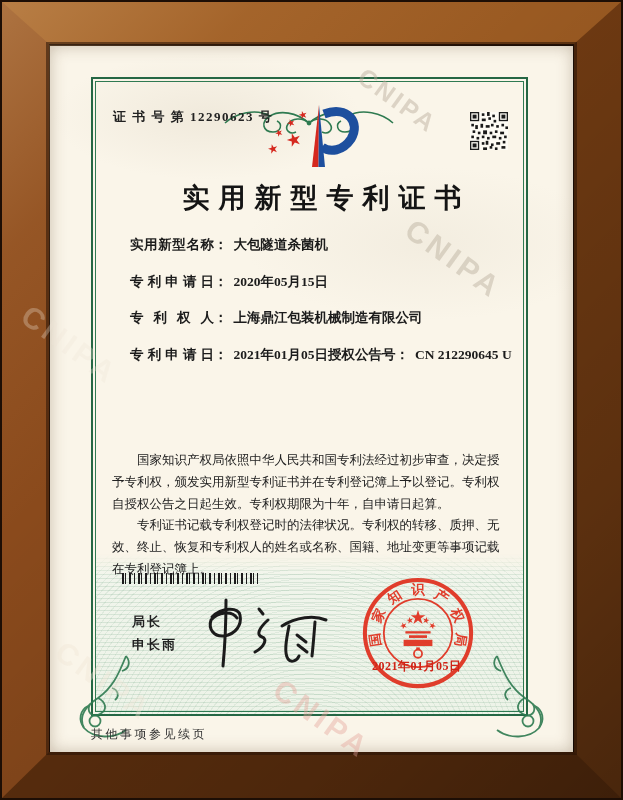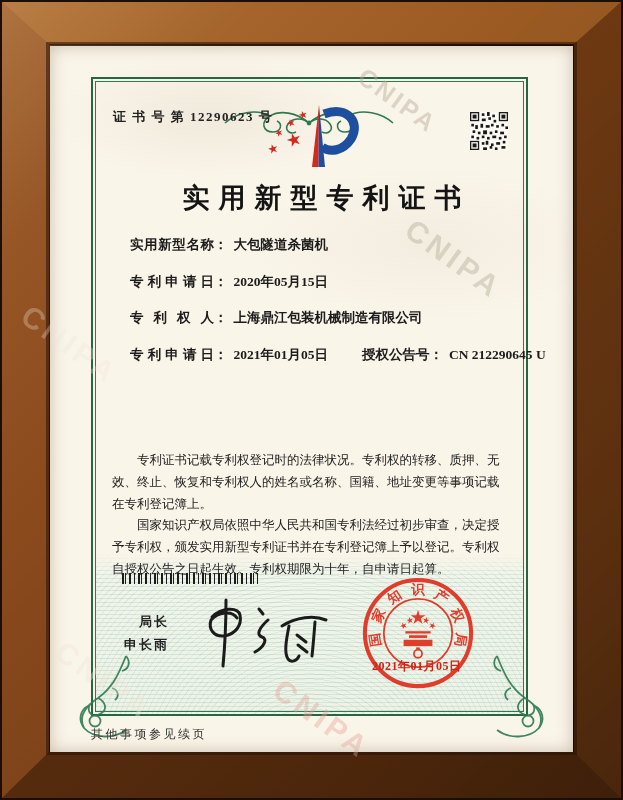--- a/index.html
+++ b/index.html
@@ -39,32 +39,32 @@
   .qr{position:absolute;left:420px;top:66px;width:38px;height:38px;}
   .logo{position:absolute;left:208px;top:56px;width:106px;height:74px;}
   .title{position:absolute;left:58px;top:134px;width:437px;text-align:center;
         font-size:27px;font-weight:700;letter-spacing:9px;color:#141414;}
   
   .fields{position:absolute;left:80px;top:190px;width:408px;font-size:13.5px;
         font-weight:600;color:#1c1c1c;}
   .frow{margin-bottom:18.5px;white-space:nowrap;}
   .flabel{display:inline-block;width:84px;text-align:justify;text-align-last:justify;}
   .fcolon{margin-right:6px;}
-  .fextra{margin-left:34px;}
+  .fextra{}
   
   .paras{position:absolute;left:62px;top:404px;width:398px;font-size:12.5px;
         line-height:1.74;color:#222;font-weight:500;}
   .paras p{margin:0;text-indent:2em;}
   
   .barcode{position:absolute;left:72px;top:527px;width:136px;height:11px;
         background:repeating-linear-gradient(90deg,#1c1c1c 0 2px,transparent 2px 3px,
           #1c1c1c 3px 4px,transparent 4px 7px,#1c1c1c 7px 9px,transparent 9px 12px,
           #1c1c1c 12px 13px,transparent 13px 16px);}
-  .director{position:absolute;left:74px;top:565px;font-size:13px;font-weight:600;
-        color:#222;letter-spacing:2px;line-height:1.75;text-align:right;}
+  .director{position:absolute;left:82px;top:565px;font-size:13px;font-weight:600;
+        color:#222;letter-spacing:2px;line-height:1.75;}
   .signature{position:absolute;left:148px;top:547px;width:140px;height:78px;}
   .seal{position:absolute;left:305px;top:524px;width:126px;height:126px;opacity:.93;}
   .seal-date{position:absolute;left:322px;top:612px;width:110px;font-size:12px;
         font-weight:700;color:#cf2417;letter-spacing:.5px;}
   .page-info{position:absolute;left:41px;top:648px;width:437px;text-align:center;
         font-size:11px;color:#333;letter-spacing:1px;}
   .footer-note{position:absolute;left:41px;top:680px;width:437px;text-align:left;
         font-size:12px;color:#333;letter-spacing:2.5px;font-weight:500;}
   
   .orn{position:absolute;pointer-events:none;}
@@ -210,22 +210,22 @@
       </div>
       <div class="frow">
         <span class="flabel">专利权人</span><span class="fcolon">：</span><span>上海鼎江包装机械制造有限公司</span>
       </div>
       <div class="frow">
         <span class="flabel">专利申请日</span><span class="fcolon">：</span><span>2021年01月05日</span><span class="fextra"><span>授权公告号</span><span class="fcolon">：</span><span>CN 212290645 U</span></span>
       </div>
     </div>
 
     <div class="paras">
+      <p>国家知识产权局依照中华人民共和国专利法经过初步审查，决定授予专利权，颁发实用新型专利证书并在专利登记簿上予以登记。专利权自授权公告之日起生效。专利权期限为十年，自申请日起算。</p>
       <p>专利证书记载专利权登记时的法律状况。专利权的转移、质押、无效、终止、恢复和专利权人的姓名或名称、国籍、地址变更等事项记载在专利登记簿上。</p>
-      <p>国家知识产权局依照中华人民共和国专利法经过初步审查，决定授予专利权，颁发实用新型专利证书并在专利登记簿上予以登记。专利权自授权公告之日起生效。专利权期限为十年，自申请日起算。</p>
     </div>
 
     <div class="barcode"></div>
 
     <div class="director">
       <div>局长</div>
       <div>申长雨</div>
     </div>
 
     <svg class="signature" viewBox="0 0 140 78">

